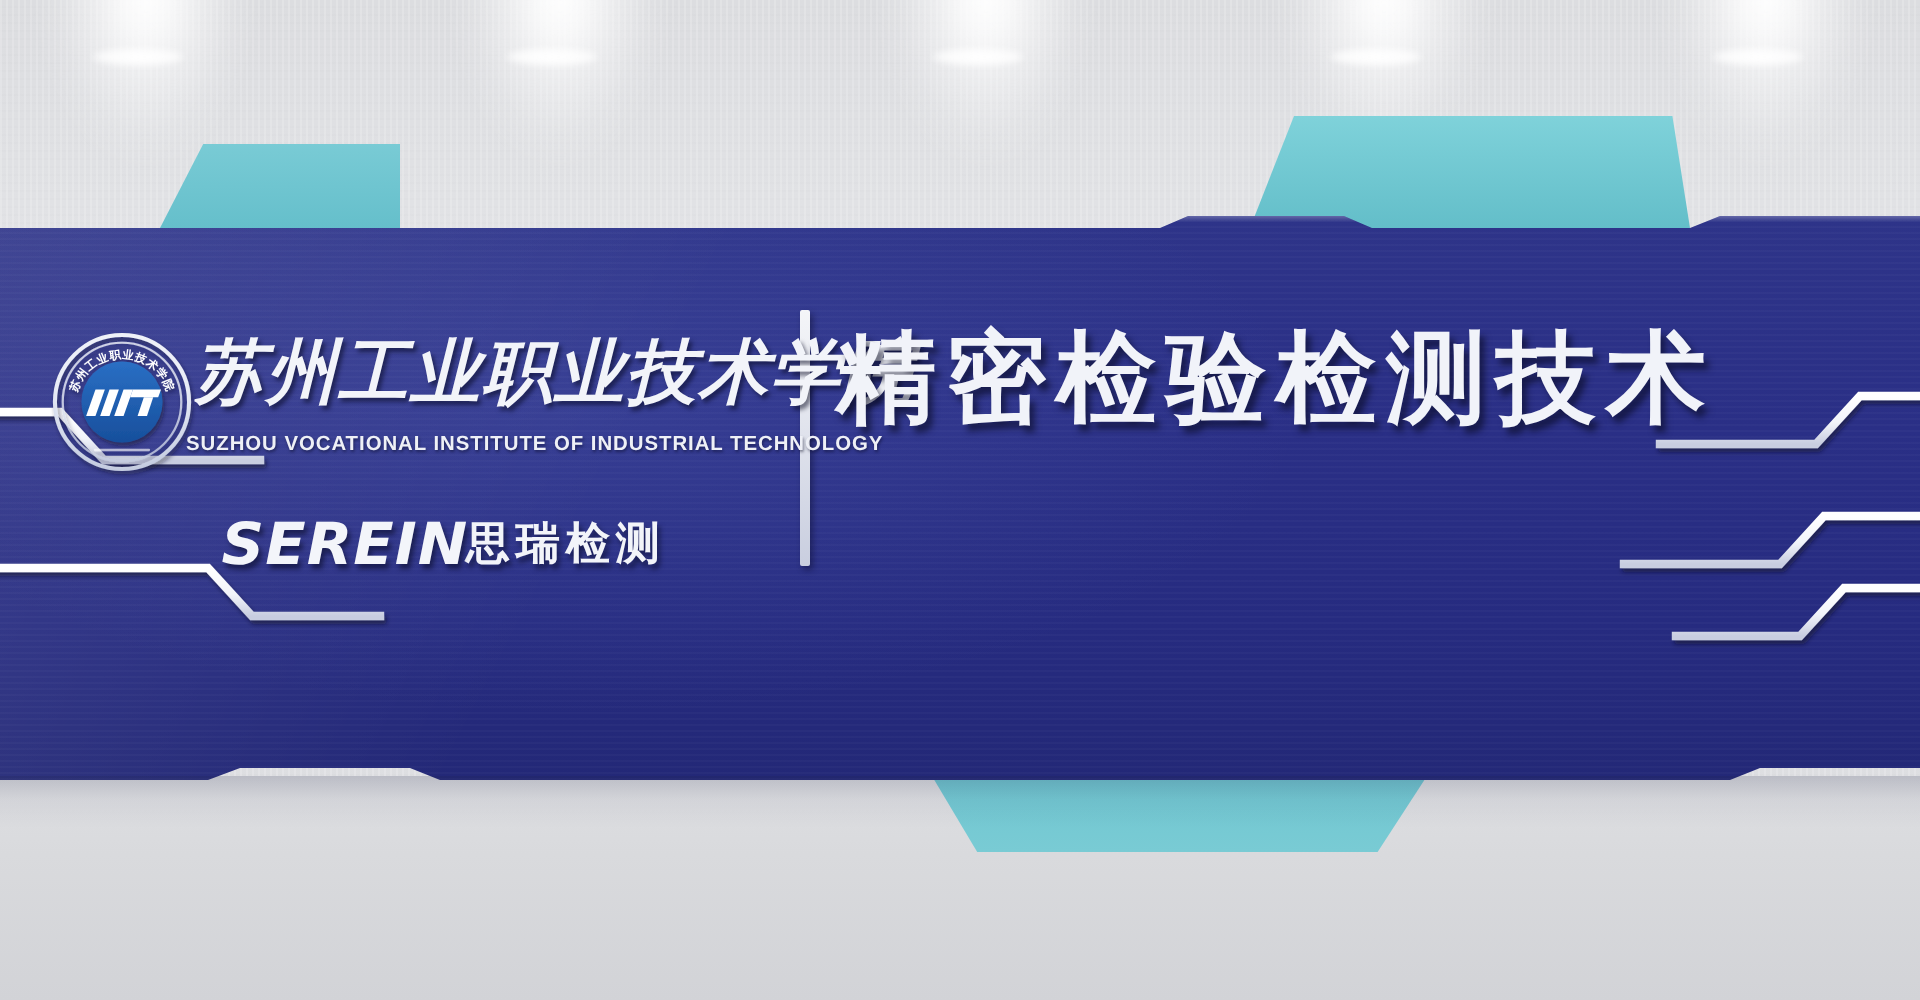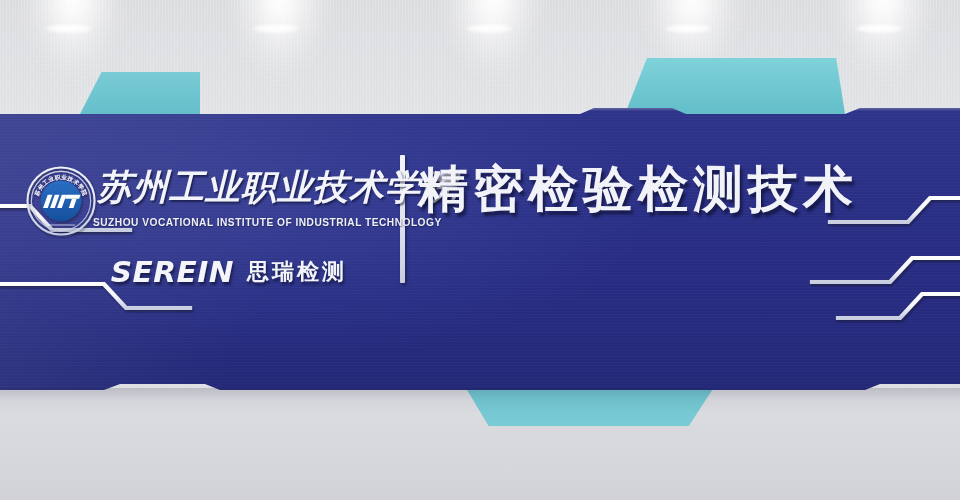--- a/index.html
+++ b/index.html
@@ -134,21 +134,21 @@
     white-space:nowrap;
   }
   .school-en{
     position:absolute;left:93px;top:216px;width:306px;
     color:#eef0f6;font-size:10.2px;line-height:14px;
     letter-spacing:.48px;font-weight:700;white-space:nowrap;
     text-shadow:.5px 1px 1.5px rgba(8,10,35,.5);
   }
   .brand-row{
     position:absolute;left:112px;top:252px;width:286px;height:40px;
-    display:flex;align-items:center;gap:14px;white-space:nowrap;
+    display:flex;align-items:center;white-space:nowrap;
   }
   .brand-latin{
     color:#f3f5fa;font-size:29px;font-weight:800;font-style:italic;
     letter-spacing:.5px;
     font-family:"DejaVu Sans","Liberation Sans",sans-serif;
     text-shadow:1.5px 2.5px 2.5px rgba(8,10,35,.55);
     transform:scaleX(1.02);
   }
   .brand-cn{
     color:#f2f4f9;font-size:22px;font-weight:700;letter-spacing:3px;

